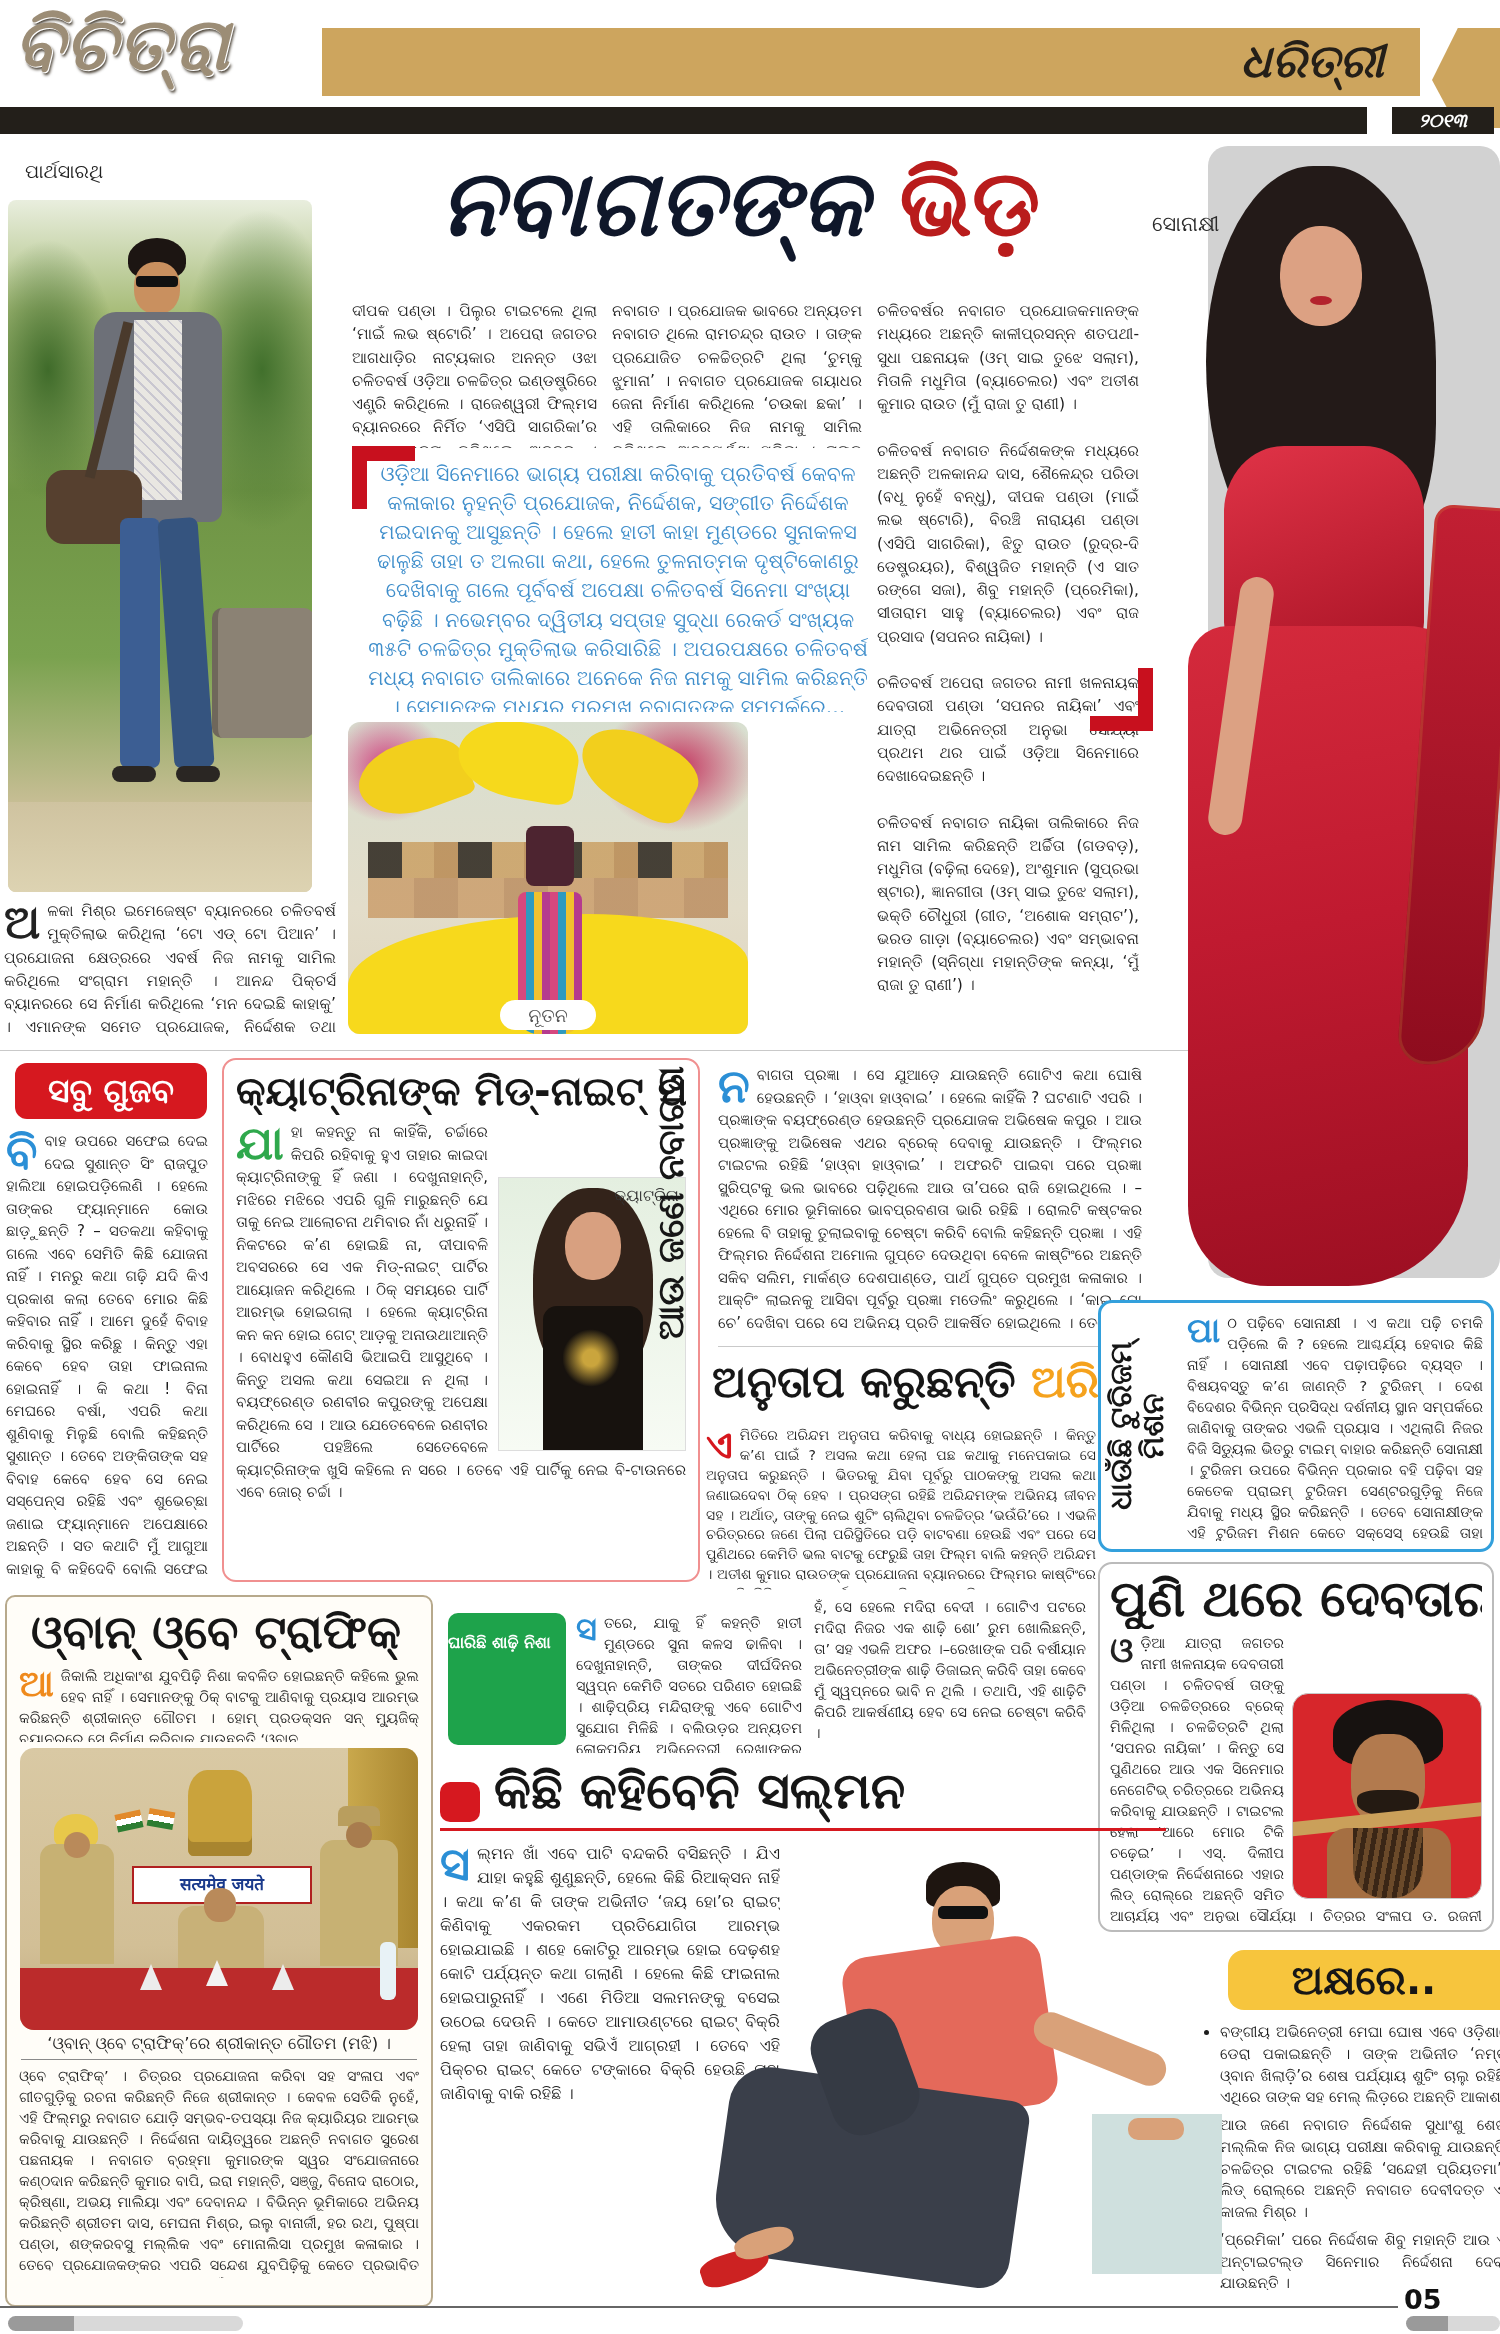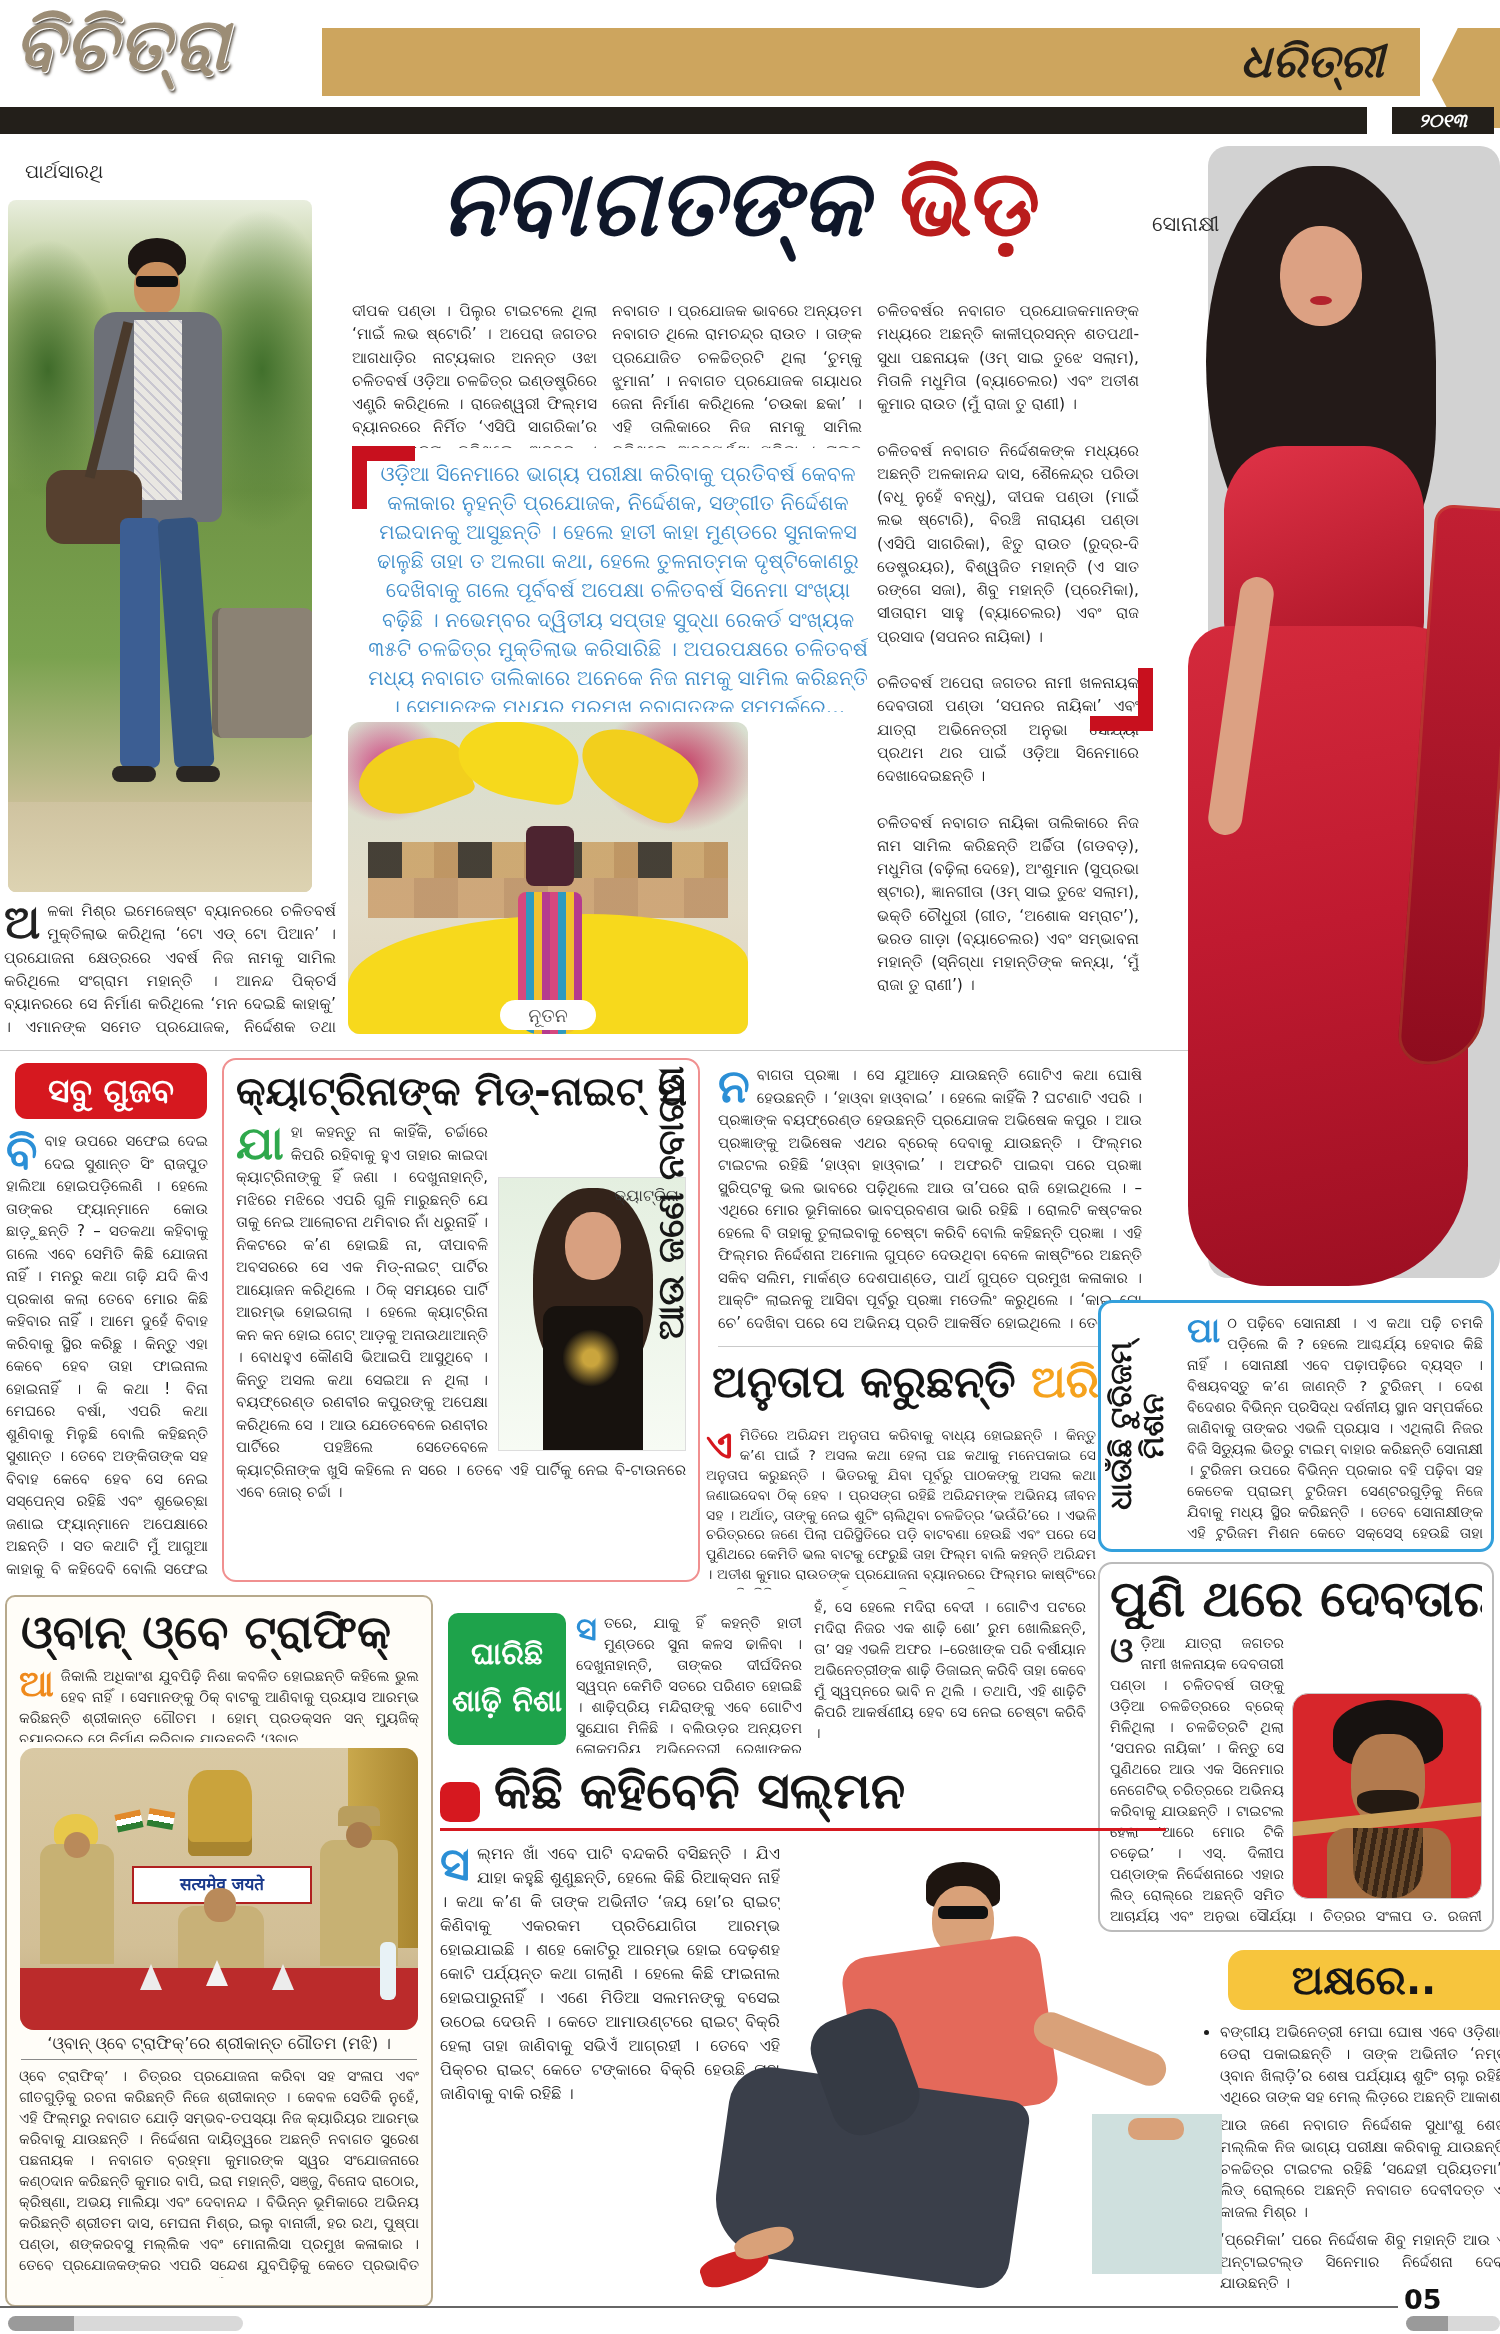--- a/index.html
+++ b/index.html
@@ -169,21 +169,21 @@
   <div class="abs" style="left:1228px;top:1950px;width:272px;height:60px;background:#f7c53d;border-radius:16px 0 0 16px;color:#161616;
               font-size:40px;font-weight:bold;text-align:center;line-height:60px;overflow:hidden;">ଅକ୍ଷରେ..</div>
   <ul class="abs" style="left:1198px;top:2022px;width:298px;height:268px;margin:0;padding:0 0 0 22px;font-size:15px;line-height:1.45;
              text-align:justify;overflow:hidden;list-style:disc;">
     <li style="margin-bottom:6px;">ବଙ୍ଗୀୟ ଅଭିନେତ୍ରୀ ମେଘା ଘୋଷ ଏବେ ଓଡ଼ିଶାରେ ଡେରା ପକାଇଛନ୍ତି । ତାଙ୍କ ଅଭିନୀତ ‘ନମ୍ବର ଓ୍ବାନ ଖିଲାଡ଼ି’ର ଶେଷ ପର୍ଯ୍ୟାୟ ଶୁଟିଂ ଚାଲୁ ରହିଛି । ଏଥିରେ ତାଙ୍କ ସହ ମେଲ୍ ଲିଡ଼ରେ ଅଛନ୍ତି ଆକାଶ ।</li>
     <li style="margin-bottom:6px;">ଆଉ ଜଣେ ନବାଗତ ନିର୍ଦ୍ଦେଶକ ସୁଧାଂଶୁ ଶେଖର ମଲ୍ଲିକ ନିଜ ଭାଗ୍ୟ ପରୀକ୍ଷା କରିବାକୁ ଯାଉଛନ୍ତି । ଚଳଚ୍ଚିତ୍ର ଟାଇଟଲ ରହିଛି ‘ସନ୍ଦେହୀ ପ୍ରିୟତମା’ । ଲିଡ୍ ରୋଲ୍‌ରେ ଅଛନ୍ତି ନବାଗତ ଦେବୀଦତ୍ତ ଏବଂ କାଜଲ ମିଶ୍ର ।</li>
     <li>‘ପ୍ରେମିକା’ ପରେ ନିର୍ଦ୍ଦେଶକ ଶିବୁ ମହାନ୍ତି ଆଉ ଏକ ଅନ୍‌ଟାଇଟଲ୍‌ଡ ସିନେମାର ନିର୍ଦ୍ଦେଶନା ଦେବାକୁ ଯାଉଛନ୍ତି ।</li>
   </ul>
 
   <div class="abs" style="left:5px;top:1595px;width:428px;height:712px;border:2px solid #b7a98c;border-radius:10px;box-sizing:border-box;background:#fffdf8;overflow:hidden;">
-    <div style="margin:8px 12px 2px 14px;font-size:46px;font-weight:bold;color:#161616;white-space:nowrap;overflow:hidden;">ଓ୍ବାନ୍ ଓ୍ବେ ଟ୍ରାଫିକ୍</div>
+    <div style="margin:8px 12px 2px 24px;font-size:46px;font-weight:bold;color:#161616;white-space:nowrap;overflow:hidden;">ଓ୍ବାନ୍ ଓ୍ବେ ଟ୍ରାଫିକ୍</div>
     <div class="bd-sm" style="margin:6px 12px;height:76px;">
       <span class="dc dc-orange" style="font-size:36px;">ଆ</span><span>ଜିକାଲି ଅଧିକାଂଶ ଯୁବପିଢ଼ି ନିଶା କବଳିତ ହୋଇଛନ୍ତି କହିଲେ ଭୁଲ ହେବ ନାହିଁ । ସେମାନଙ୍କୁ ଠିକ୍ ବାଟକୁ ଆଣିବାକୁ ପ୍ରୟାସ ଆରମ୍ଭ କରିଛନ୍ତି ଶ୍ରୀକାନ୍ତ ଗୌତମ । ହୋମ୍ ପ୍ରଡକ୍ସନ ସନ୍ ମ୍ୟୁଜିକ୍ ବ୍ୟାନରରେ ସେ ନିର୍ମାଣ କରିବାକୁ ଯାଉଛନ୍ତି ‘ଓ୍ବାନ୍</span>
     </div>
     <div class="photo" style="position:relative;margin:4px auto;left:0;width:398px;height:282px;border-radius:14px;background:linear-gradient(180deg,#d9c9a4 0%,#d2bf96 70%,#c2ab80 100%);">
       <div class="shape" style="right:0;top:0;width:70px;height:200px;background:linear-gradient(90deg,#c9a84c,#a8852f);"></div>
       <div class="shape" style="left:168px;top:22px;width:64px;height:86px;background:#caa33c;border-radius:30% 30% 8% 8%;box-shadow:inset 0 -14px 0 #a8852f;"></div>
       <div class="shape" style="left:96px;top:64px;width:26px;height:18px;background:linear-gradient(180deg,#e28a2b 33%,#fff 33% 66%,#2e7d32 66%);transform:rotate(-12deg);"></div>
       <div class="shape" style="left:128px;top:62px;width:26px;height:18px;background:linear-gradient(180deg,#e28a2b 33%,#fff 33% 66%,#2e7d32 66%);transform:rotate(10deg);"></div>
       <div class="shape" style="left:112px;top:118px;width:176px;height:34px;background:#fff;border:2px solid #b02020;color:#1a3a8c;
                   font-size:17px;font-weight:bold;text-align:center;line-height:32px;">सत्यमेव जयते</div>
@@ -200,21 +200,21 @@
       <div class="shape" style="left:186px;bottom:44px;width:22px;height:26px;background:#f2f2f2;clip-path:polygon(50% 0,100% 100%,0 100%);"></div>
       <div class="shape" style="left:252px;bottom:40px;width:22px;height:26px;background:#ececec;clip-path:polygon(50% 0,100% 100%,0 100%);"></div>
       <div class="shape" style="right:22px;bottom:30px;width:16px;height:58px;background:#e8f2f6;border-radius:6px;"></div>
     </div>
     <div style="margin:4px 10px;font-size:16.5px;text-align:center;color:#222;">‘ଓ୍ବାନ୍ ଓ୍ବେ ଟ୍ରାଫିକ୍’ରେ ଶ୍ରୀକାନ୍ତ ଗୌତମ (ମଝି) ।</div>
     <div style="margin:6px 14px;border-top:1px solid #8a8a8a;"></div>
     <div class="bd-sm" style="margin:6px 12px;height:212px;">ଓ୍ବେ ଟ୍ରାଫିକ୍’ । ଚିତ୍ରର ପ୍ରଯୋଜନା କରିବା ସହ ସଂଳାପ ଏବଂ ଗୀତଗୁଡ଼ିକୁ ରଚନା କରିଛନ୍ତି ନିଜେ ଶ୍ରୀକାନ୍ତ । କେବଳ ସେତିକି ନୁହେଁ, ଏହି ଫିଲ୍ମରୁ ନବାଗତ ଯୋଡ଼ି ସମ୍ଭବ-ତପସ୍ୟା ନିଜ କ୍ୟାରିୟର ଆରମ୍ଭ କରିବାକୁ ଯାଉଛନ୍ତି । ନିର୍ଦ୍ଦେଶନା ଦାୟିତ୍ୱରେ ଅଛନ୍ତି ନବାଗତ ସୁରେଶ ପଛନାୟକ । ନବାଗତ ବ୍ରହ୍ମା କୁମାରଙ୍କ ସ୍ୱର ସଂଯୋଜନାରେ କଣ୍ଠଦାନ କରିଛନ୍ତି କୁମାର ବାପି, ଇରା ମହାନ୍ତି, ସଞ୍ଜୁ, ବିନୋଦ ରାଠୋର, କ୍ରିଷ୍ଣା, ଅଭୟ ମାଲିୟା ଏବଂ ଦେବାନନ୍ଦ । ବିଭିନ୍ନ ଭୂମିକାରେ ଅଭିନୟ କରିଛନ୍ତି ଶ୍ରୀତମ ଦାସ, ମେଘନା ମିଶ୍ର, ଇଲୁ ବାନାର୍ଜୀ, ହର ରଥ, ପୁଷ୍ପା ପଣ୍ଡା, ଶଙ୍କରବସୁ ମଲ୍ଲିକ ଏବଂ ମୋନାଲିସା ପ୍ରମୁଖ କଳାକାର । ତେବେ ପ୍ରଯୋଜକଙ୍କର ଏପରି ସନ୍ଦେଶ ଯୁବପିଢ଼ିକୁ କେତେ ପ୍ରଭାବିତ କରୁଛି ତାହା ଫିଲ୍ମଟି ରିଲିଜ୍ ହେଲେ ହିଁ ଜଣାପଡିବ ।</div>
   </div>
 
   <div class="abs" style="left:448px;top:1613px;width:118px;height:132px;background:#1ea34b;border-radius:10px;color:#fff;
-              font-size:30px;font-weight:bold;text-align:center;line-height:1.55;padding-top:18px;box-sizing:border-box;overflow:hidden;">ଘାରିଛି ଶାଢ଼ି ନିଶା</div>
+              font-size:16px;font-weight:bold;text-align:left;line-height:1.55;padding-top:18px;box-sizing:border-box;overflow:hidden;">ଘାରିଛି ଶାଢ଼ି ନିଶା</div>
   <div class="abs bd-sm" style="left:576px;top:1613px;width:226px;height:140px;">
     <span class="dc dc-blue" style="font-size:32px;">ସ</span><span>ତରେ, ଯାକୁ ହିଁ କହନ୍ତି ହାତୀ ମୁଣ୍ଡରେ ସୁନା କଳସ ଢାଳିବା । ଦେଖୁନାହାନ୍ତି, ତାଙ୍କର ଦୀର୍ଘଦିନର ସ୍ୱପ୍ନ କେମିତି ସତରେ ପରିଣତ ହୋଇଛି । ଶାଢ଼ିପ୍ରିୟ ମନ୍ଦିରାଙ୍କୁ ଏବେ ଗୋଟିଏ ସୁଯୋଗ ମିଳିଛି । ବଲିଉଡ଼ର ଅନ୍ୟତମ ଲୋକପ୍ରିୟ ଅଭିନେତ୍ରୀ ରେଖାଙ୍କର ଶାଢ଼ି ଡିଜାଇନ୍ କରିବାକୁ ଯାଉଛନ୍ତି ।</span>
   </div>
   <div class="abs bd-sm" style="left:814px;top:1597px;width:272px;height:158px;">ହଁ, ସେ ହେଲେ ମଦିରା ବେଦୀ । ଗୋଟିଏ ପଟରେ ମଦିରା ନିଜର ଏକ ଶାଢ଼ି ଶୋ’ ରୁମ ଖୋଲିଛନ୍ତି, ତା’ ସହ ଏଭଳି ଅଫର ।–ରେଖାଙ୍କ ପରି ବର୍ଷୀୟାନ ଅଭିନେତ୍ରୀଙ୍କ ଶାଢ଼ି ଡିଜାଇନ୍ କରିବି ତାହା କେବେ ମୁଁ ସ୍ୱପ୍ନରେ ଭାବି ନ ଥିଲି । ତଥାପି, ଏହି ଶାଢ଼ିଟି କିପରି ଆକର୍ଷଣୀୟ ହେବ ସେ ନେଇ ଚେଷ୍ଟା କରିବି ।</div>
 
   <div class="abs" style="left:440px;top:1782px;width:40px;height:40px;background:#d6181f;border-radius:10px;"></div>
   <div class="abs" style="left:494px;top:1762px;width:670px;height:64px;font-size:50px;font-weight:bold;color:#161616;white-space:nowrap;overflow:hidden;">କିଛି କହିବେନି ସଲ୍‌ମନ</div>
   <div class="abs" style="left:440px;top:1828px;width:726px;height:3px;background:#d6181f;"></div>
   <div class="abs bd" style="left:440px;top:1842px;width:340px;height:452px;font-size:16px;">
     <span class="dc dc-blue">ସ</span><span>ଲ୍‌ମନ ଖାଁ ଏବେ ପାଟି ବନ୍ଦକରି ବସିଛନ୍ତି । ଯିଏ ଯାହା କହୁଛି ଶୁଣୁଛନ୍ତି, ହେଲେ କିଛି ରିଆକ୍ସନ ନାହିଁ । କଥା କ’ଣ କି ତାଙ୍କ ଅଭିନୀତ ‘ଜୟ ହୋ’ର ରାଇଟ୍ କିଣିବାକୁ ଏକରକମ ପ୍ରତିଯୋଗିତା ଆରମ୍ଭ ହୋଇଯାଇଛି । ଶହେ କୋଟିରୁ ଆରମ୍ଭ ହୋଇ ଦେଢ଼ଶହ କୋଟି ପର୍ଯ୍ୟନ୍ତ କଥା ଗଲାଣି । ହେଲେ କିଛି ଫାଇନାଲ ହୋଇପାରୁନାହିଁ । ଏଣେ ମିଡିଆ ସଲମନଙ୍କୁ ବସେଇ ଉଠେଇ ଦେଉନି । କେତେ ଆମାଉଣ୍ଟରେ ରାଇଟ୍ ବିକ୍ରି ହେଲା ତାହା ଜାଣିବାକୁ ସଭିଏଁ ଆଗ୍ରହୀ । ତେବେ ଏହି ପିକ୍ଚର ରାଇଟ୍ କେତେ ଟଙ୍କାରେ ବିକ୍ରି ହେଉଛି ତାହା ଜାଣିବାକୁ ବାକି ରହିଛି ।</span>

